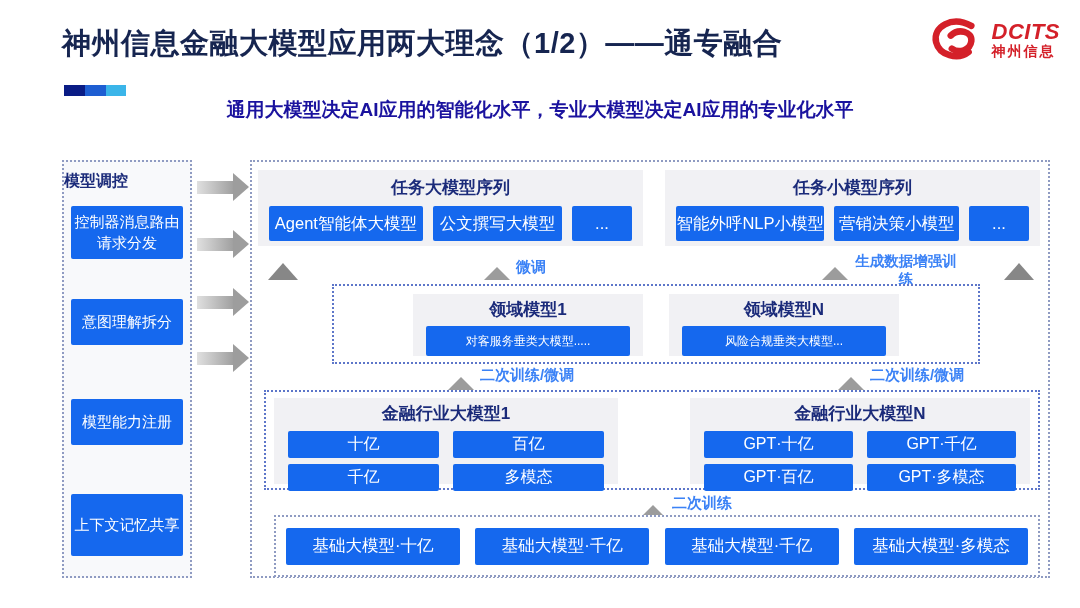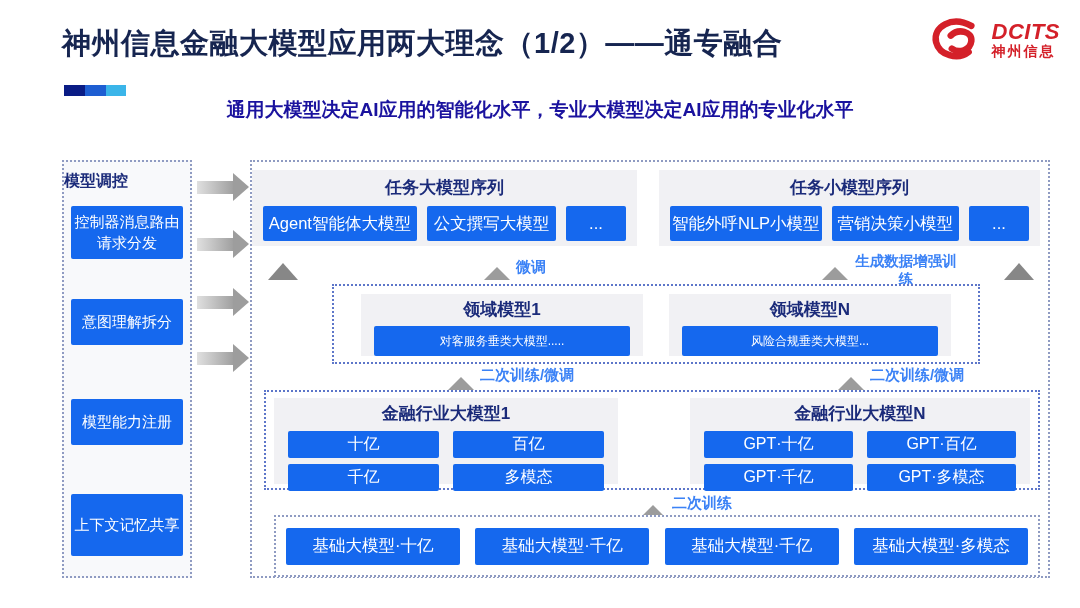--- a/index.html
+++ b/index.html
@@ -42,21 +42,21 @@
   .r-arrow .head  { width:0; height:0; border-top:14px solid transparent;
                     border-bottom:14px solid transparent; border-left:16px solid #9d9d9d; }
   .ra1 { top:173px; } .ra2 { top:230px; } .ra3 { top:288px; } .ra4 { top:344px; }
 
   
   .main { position:absolute; left:250px; top:160px; width:800px; height:418px;
           border:2px dotted #8f9bc2; background:#fff; }
   .panel { background:#f1f1f4; }
   .panel-title { text-align:center; font-size:17px; font-weight:700; color:#1b2b7a; }
 
-  .task-row { position:absolute; top:8px; left:0; right:8px; display:flex; gap:22px; }
+  .task-row { position:absolute; top:8px; left:6px; right:8px; display:flex; gap:22px; }
   .panel-task { height:76px; padding-top:6px; }
   .task-large { width:385px; }
   .task-small { flex:1; }
   .btn-row { display:flex; gap:10px; padding:7px 11px 0; }
   .btn-row .chip { height:35px; font-size:16.5px; }
   .f-big { flex:1.25; } .f-mid { flex:1.05;font-family:Liberation Mono, monospace; } .f-dots { flex:0 0 60px; }
 
   
   .up-s { position:absolute; width:26px; height:34px; }
   .up-s .head { width:0; height:0; margin:0 auto; border-left:13px solid transparent;
@@ -74,21 +74,21 @@
   .lab-datagen  { left:598px; top:90px; width:112px; text-align:center;
                   white-space:normal; line-height:1.25; font-size:14.5px; }
   .lab-rf-left  { left:228px; top:204px; }
   .lab-rf-right { left:618px; top:204px; }
   .lab-retrain  { left:420px; top:332px; }
 
   
   .domain-box { position:absolute; left:80px; top:122px; width:648px; height:80px;
                 border:2px dotted #5d76c9; background:#fff;
                 display:flex; justify-content:center; gap:26px; padding-top:8px; }
-  .panel-domain { width:282px; height:62px; padding-top:4px; }
+  .panel-domain { width:230px; height:62px; padding-top:4px; }
   .panel-domain .chip { margin:5px 13px 0; height:30px; font-size:12px; }
 
   
   .industry-box { position:absolute; left:12px; top:228px; width:776px; height:100px;
                   border:2px dotted #5d76c9; background:#fff;
                   display:flex; justify-content:space-between; padding:6px 8px; }
   .panel-ind { padding-top:4px; height:86px; }
   .pi-left { width:344px; } .pi-right { width:340px; }
   .grid2 { display:grid; grid-template-columns:1fr 1fr; column-gap:14px; row-gap:6px; padding:6px 14px 0; }
   .grid2 .chip { height:27px; font-size:16px; }
@@ -207,22 +207,22 @@
           <div class="chip">十亿</div>
           <div class="chip">百亿</div>
           <div class="chip">千亿</div>
           <div class="chip">多模态</div>
         </div>
       </section>
       <section class="panel panel-ind pi-right">
         <div class="panel-title">金融行业大模型N</div>
         <div class="grid2">
           <div class="chip">GPT·十亿</div>
+          <div class="chip">GPT·千亿</div>
           <div class="chip">GPT·百亿</div>
-          <div class="chip">GPT·千亿</div>
           <div class="chip">GPT·多模态</div>
         </div>
       </section>
     </div>
 
     <div class="up-s ua-retrain"><span class="head"></span><span class="shaft"></span></div>
     <div class="arrow-label lab-retrain">二次训练</div>
 
     <div class="base-box">
       <div class="chip">基础大模型·十亿</div>

